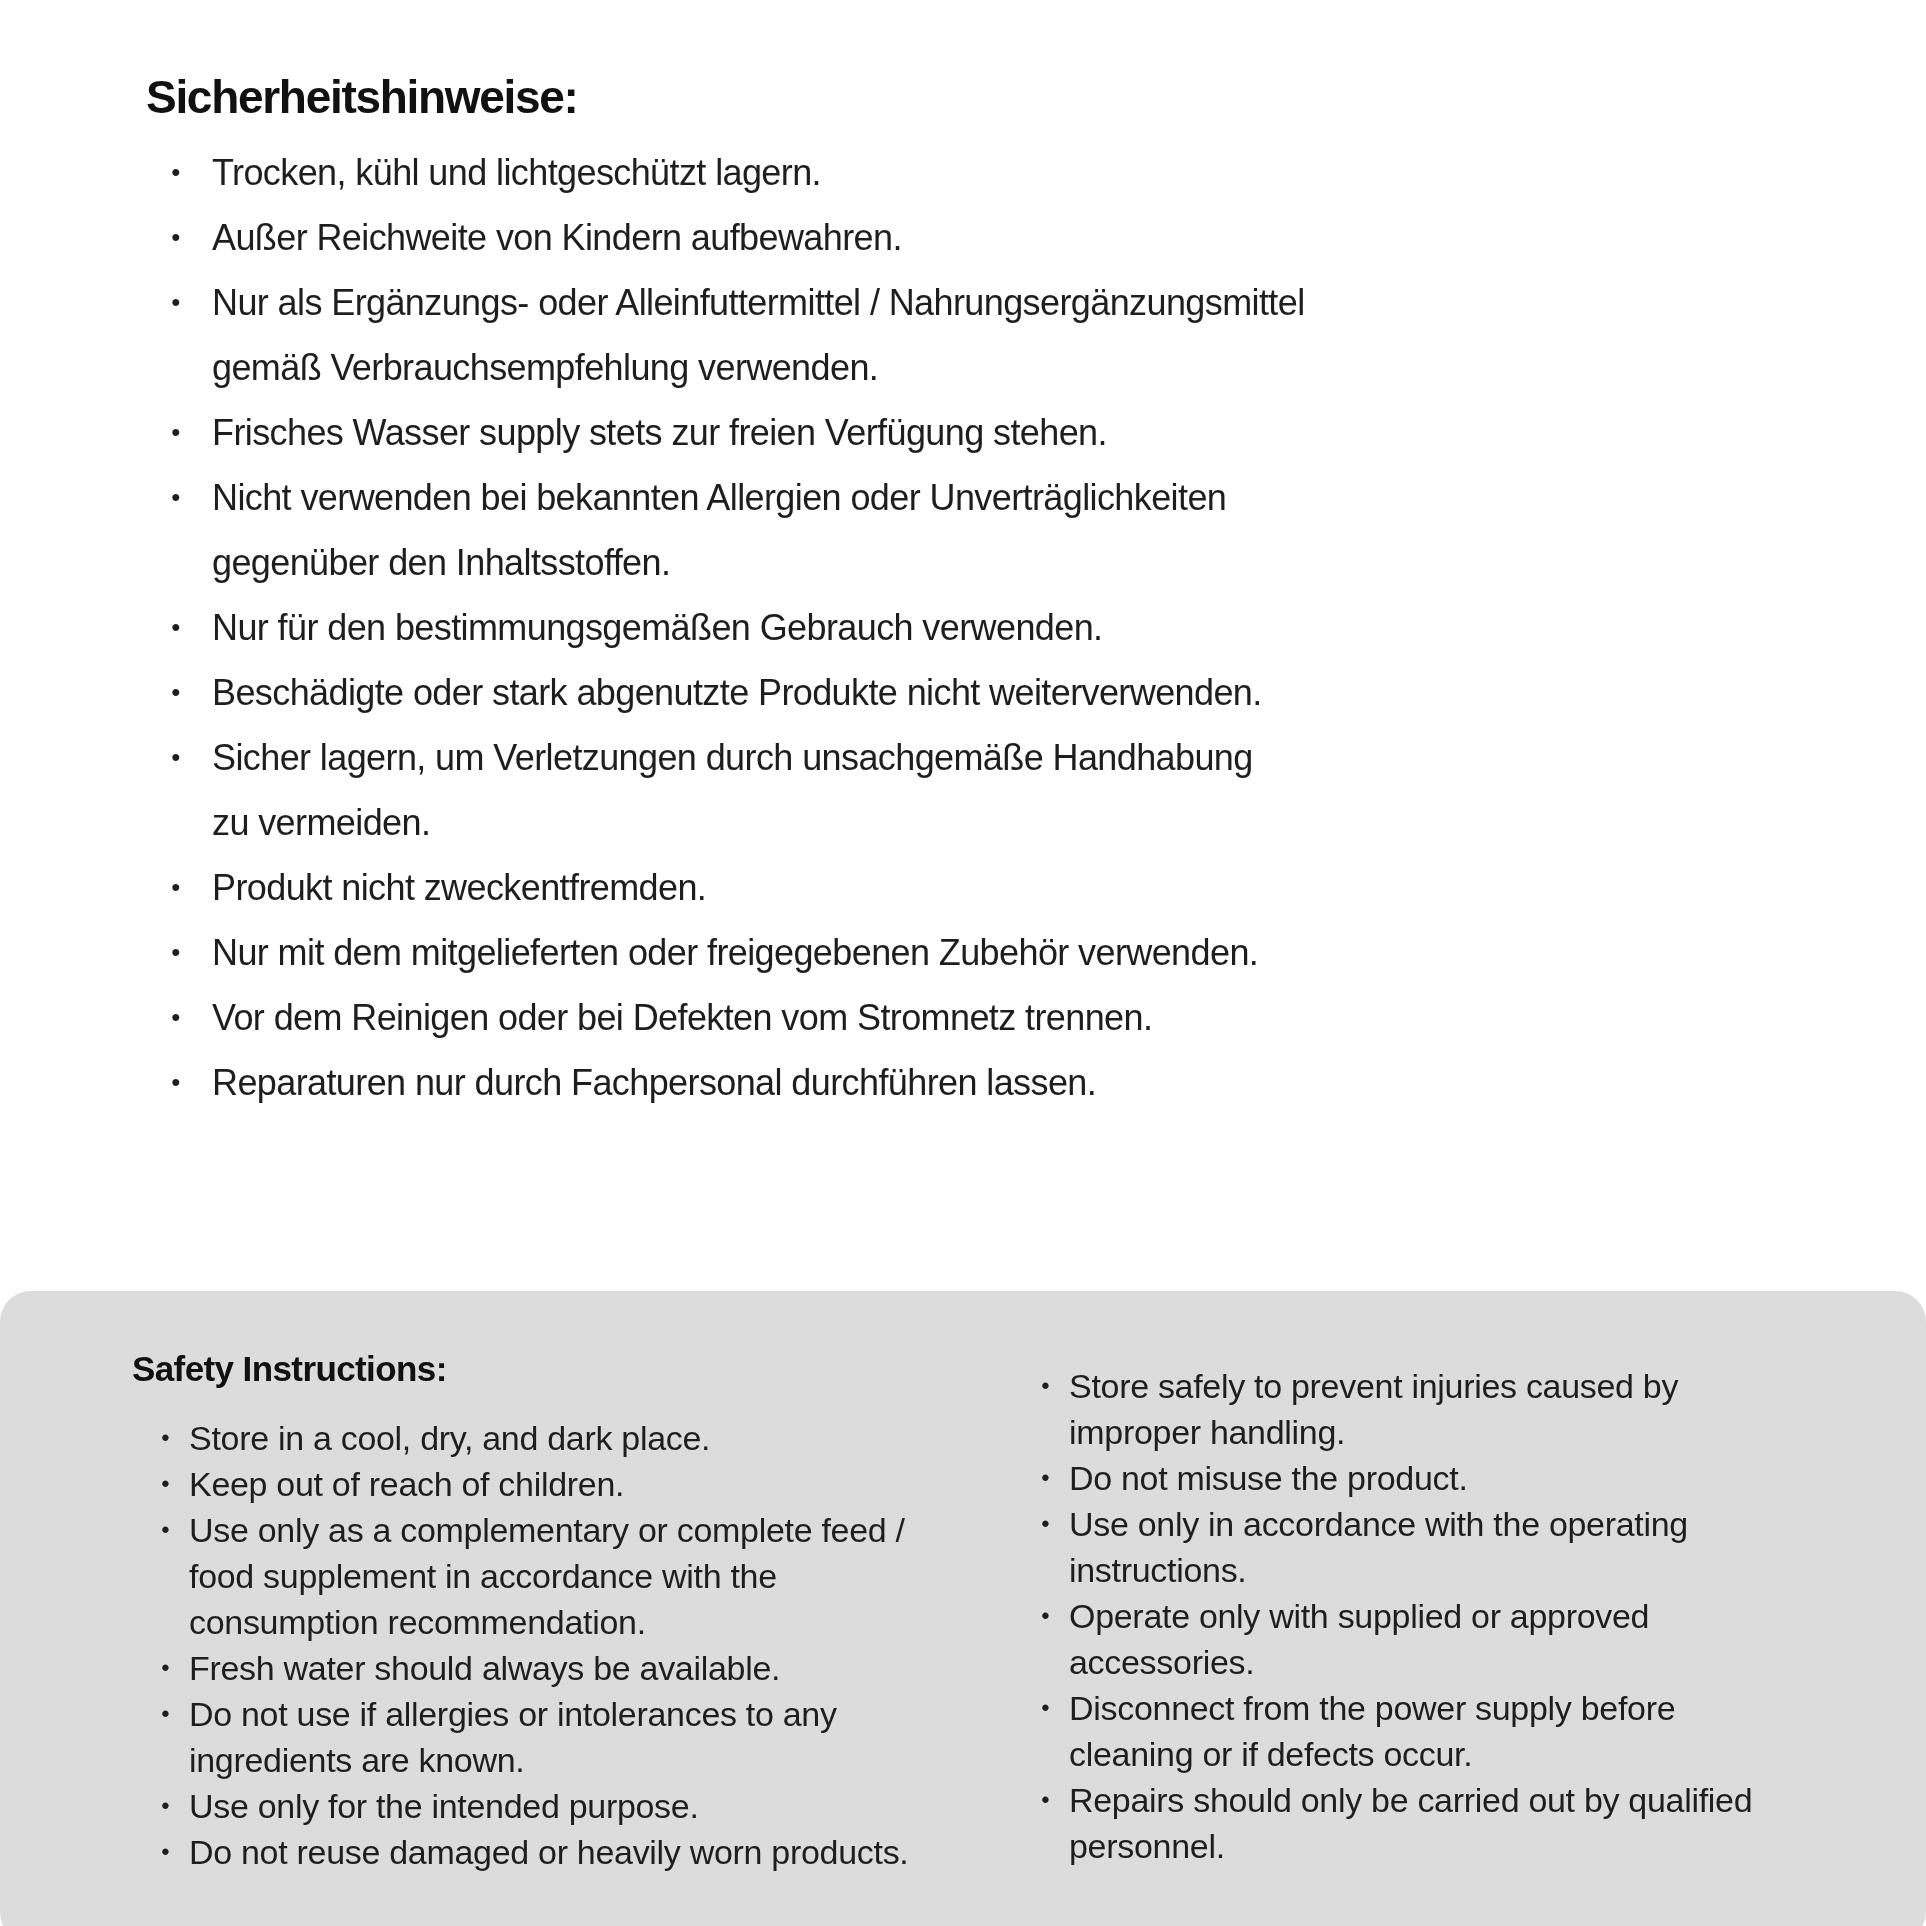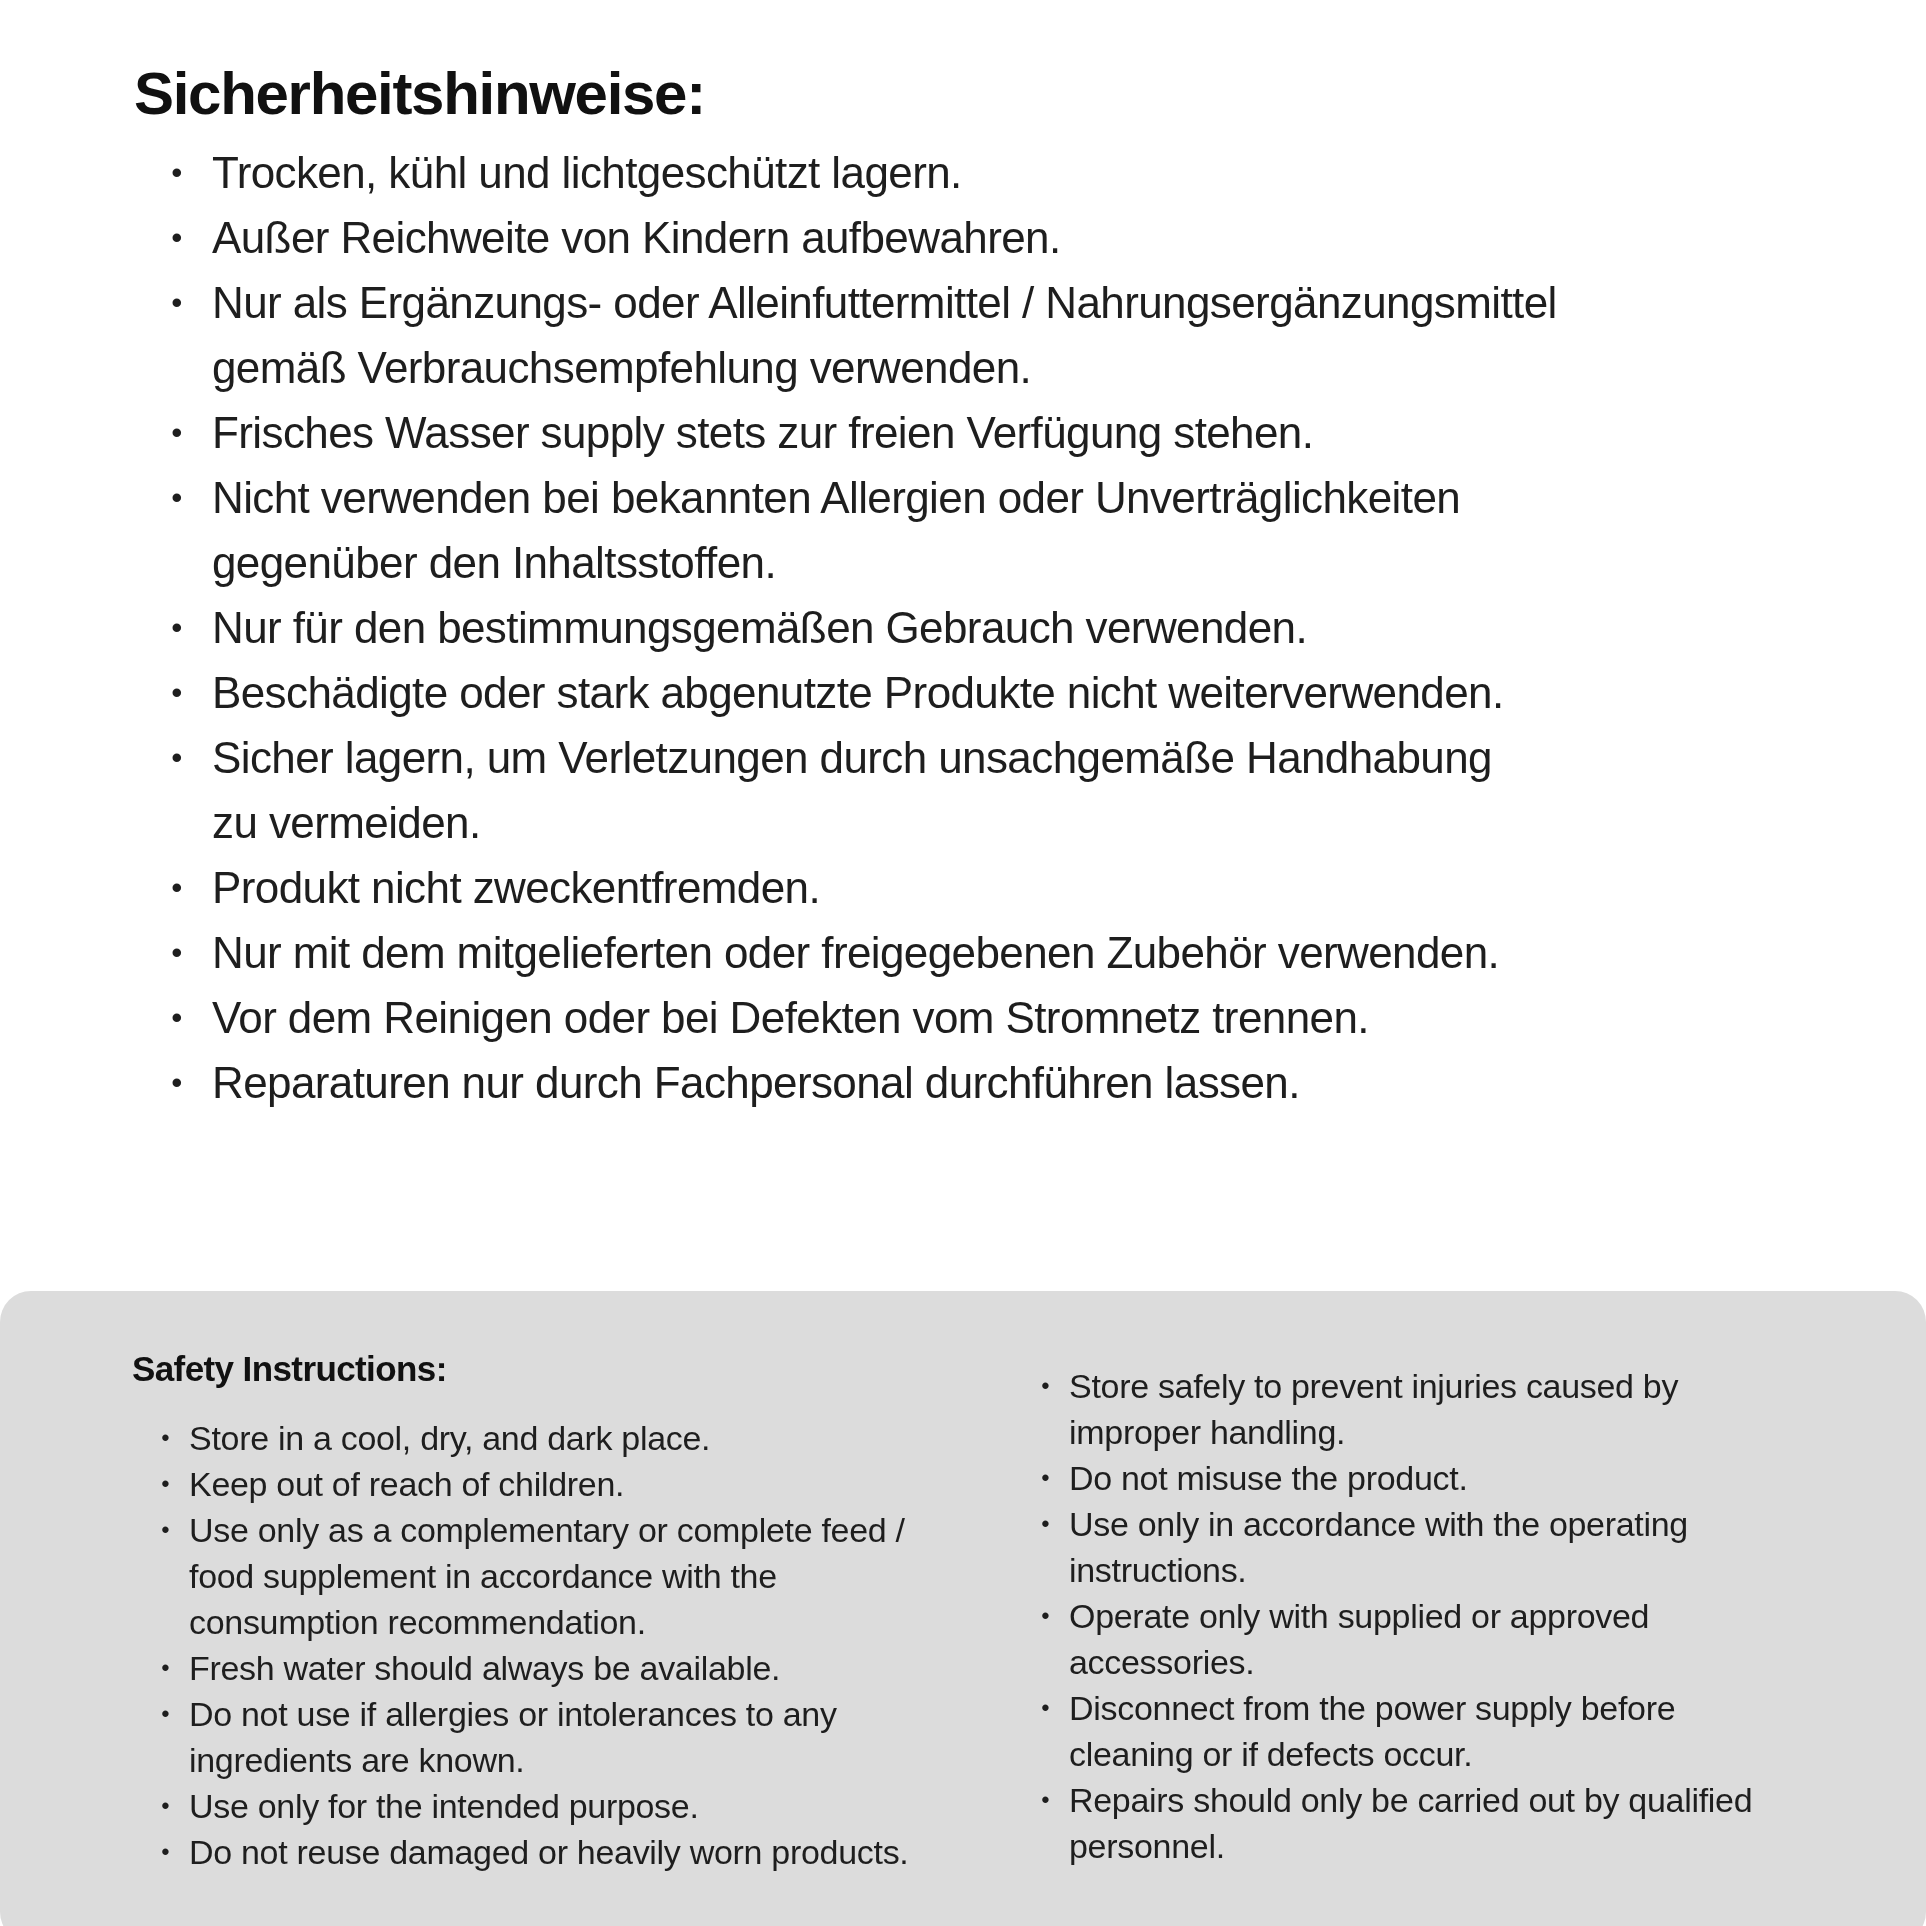--- a/index.html
+++ b/index.html
@@ -13,34 +13,34 @@
     position: relative;
     width: 1926px; height: 1926px;
     background: #ffffff;
     overflow: hidden;
   }
 
   
   .de-heading {
     position: absolute;
     left: 134px; top: 58px;
-    margin: 0;
-    font-size: 60px;
+    margin: 12px;
+    font-size: 46px;
     font-weight: 700;
     letter-spacing: -1.3px;
     line-height: 1.2;
     color: #111111;
   }
   .de-list {
     position: absolute;
     left: 170px; top: 140px;
     width: 1618px;
     margin: 0; padding: 0;
     list-style: none;
-    font-size: 44px;
+    font-size: 36px;
     line-height: 65px;
     letter-spacing: -0.6px;
     color: #1e1e1e;
   }
   .de-list li {
     position: relative;
     padding-left: 42px;
     white-space: pre-line;
   }
   .de-list li::before {

